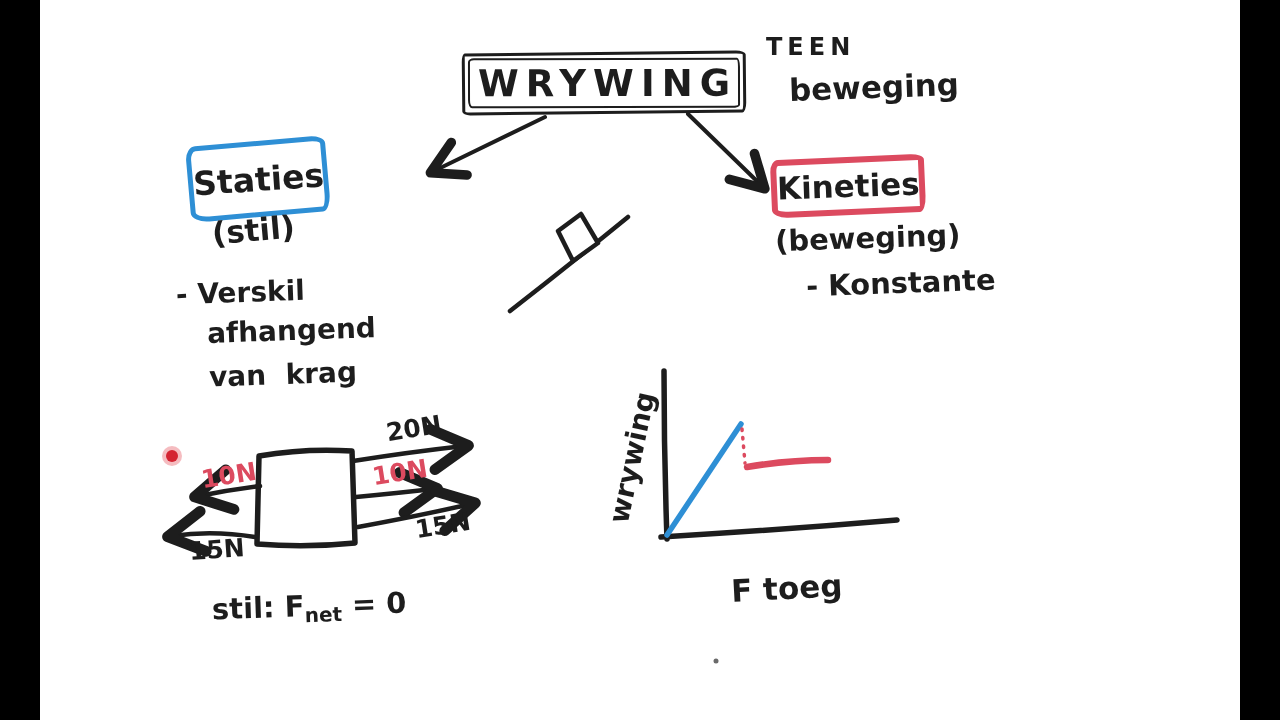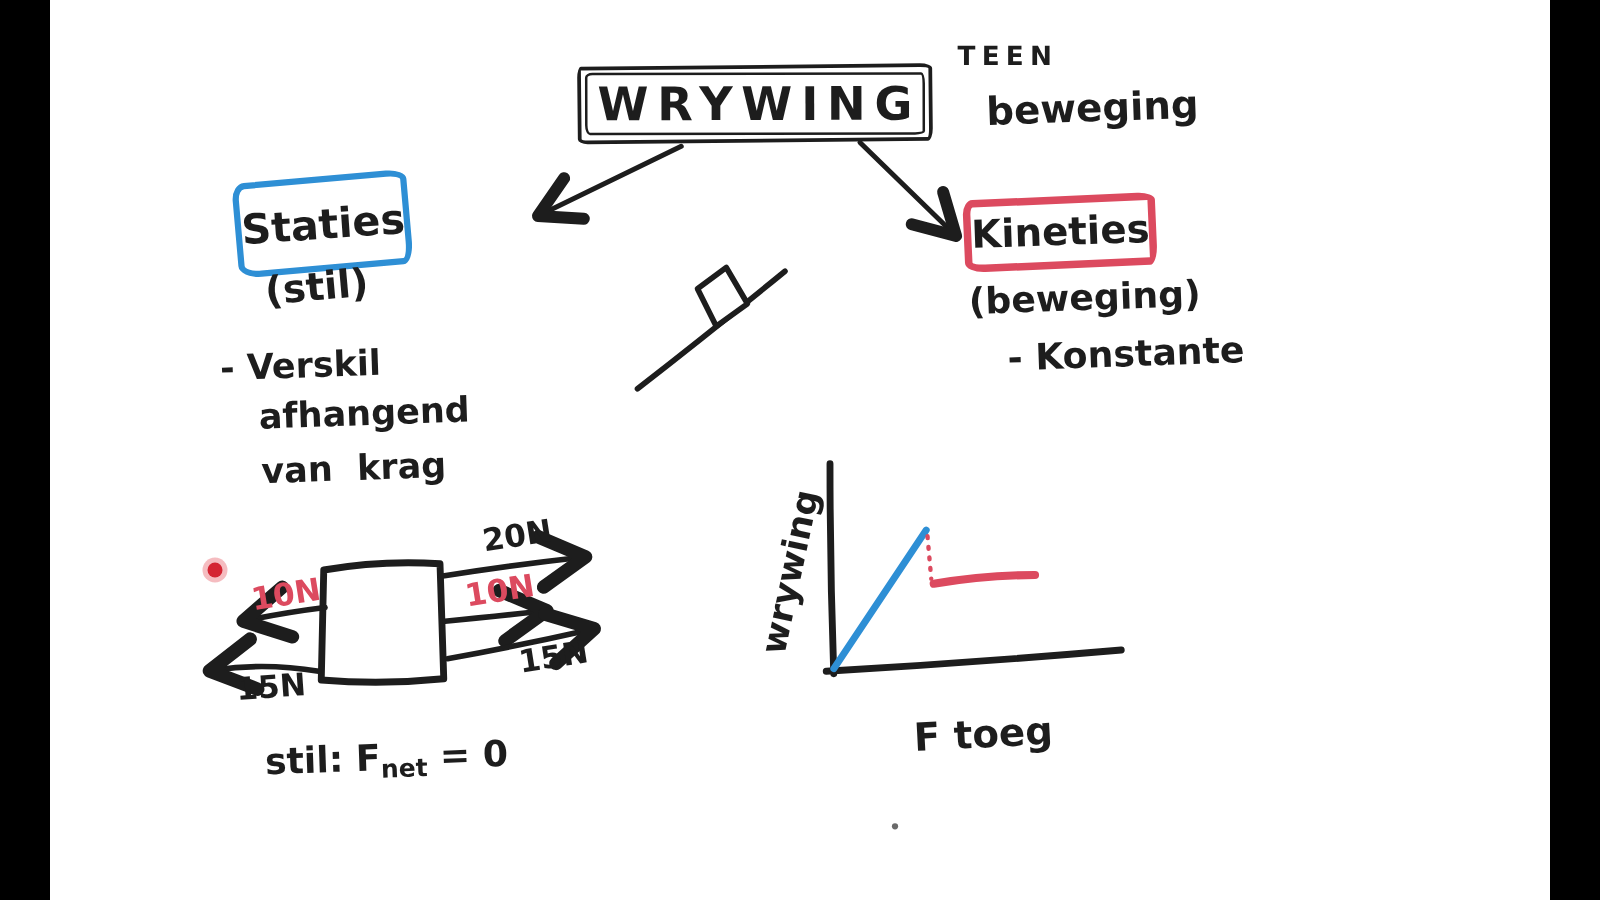--- a/index.html
+++ b/index.html
@@ -34,21 +34,21 @@
     display: flex; align-items: center; justify-content: center;
   }
   .title-text {
     font-size: 37px; font-weight: bold; letter-spacing: 7px;
     padding-left: 7px;
   }
 
   
   .hand { font-weight: bold; }
 
-  .note-teen     { left: 766px; top: 33px;  font-size: 21px; letter-spacing: 5px; }
+  .note-teen     { left: 766px; top: 33px;  font-size: 24px; letter-spacing: 5px; }
   .note-beweging { left: 789px; top: 69px;  font-size: 31px; transform: rotate(-2deg); }
 
   
   .blue-box {
     position: absolute; left: 188px; top: 141px; width: 140px; height: 76px;
     border: 5px solid var(--blue);
     border-radius: 10px 16px 8px 18px / 14px 8px 18px 10px;
     transform: rotate(-5deg);
     display: flex; align-items: center; justify-content: center;
   }

